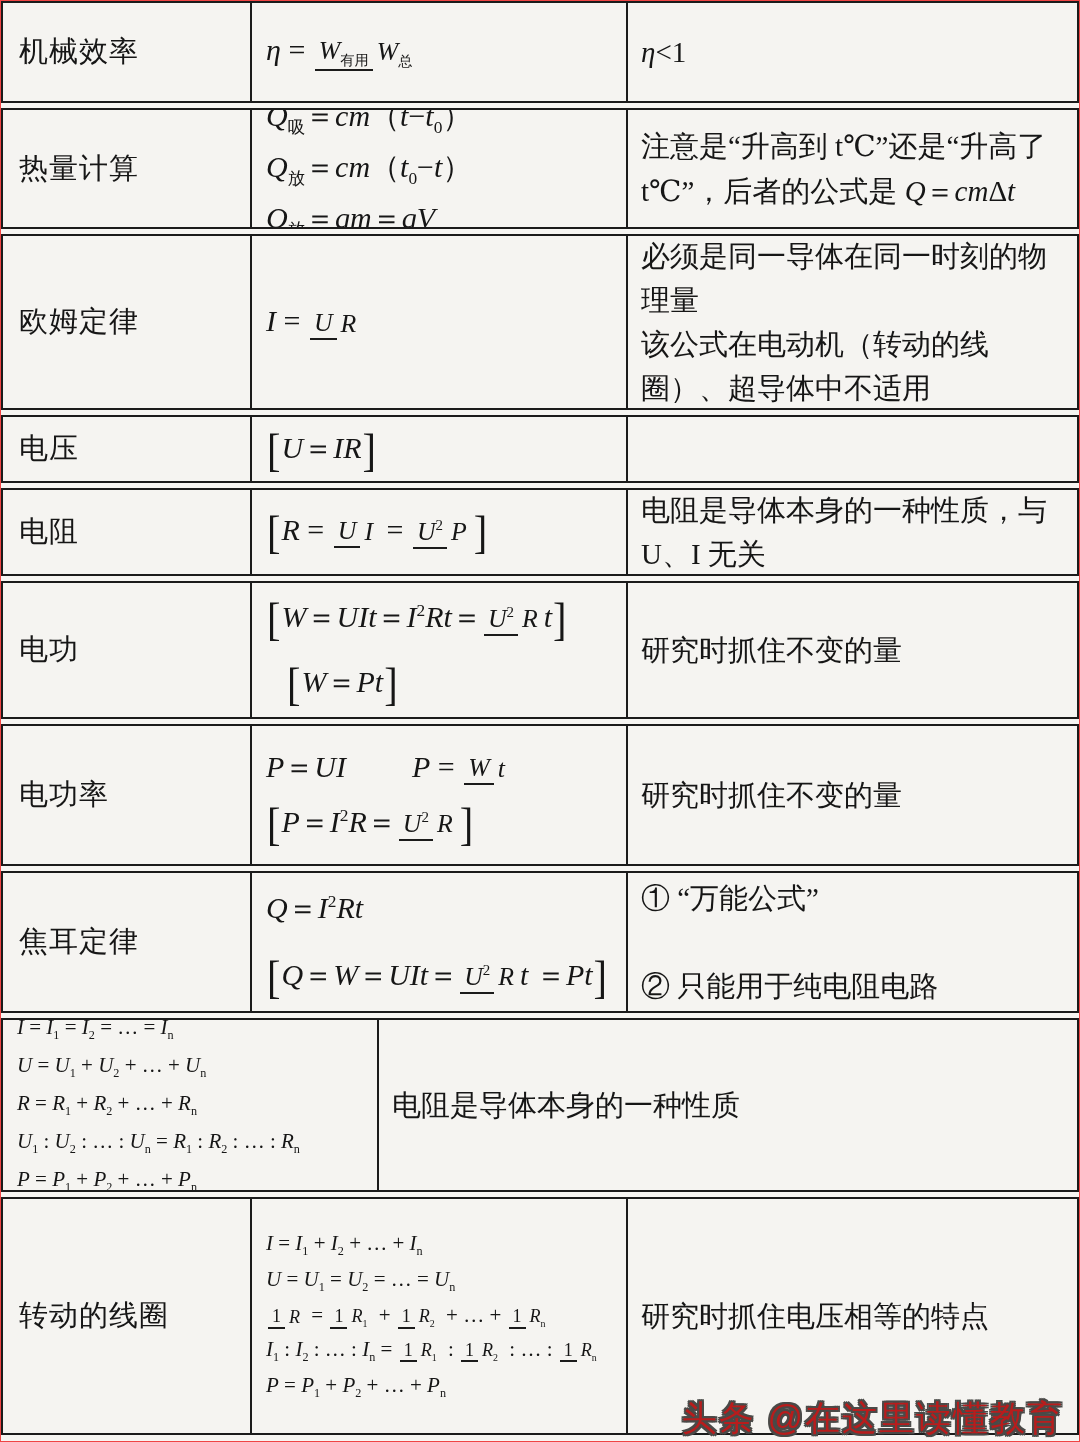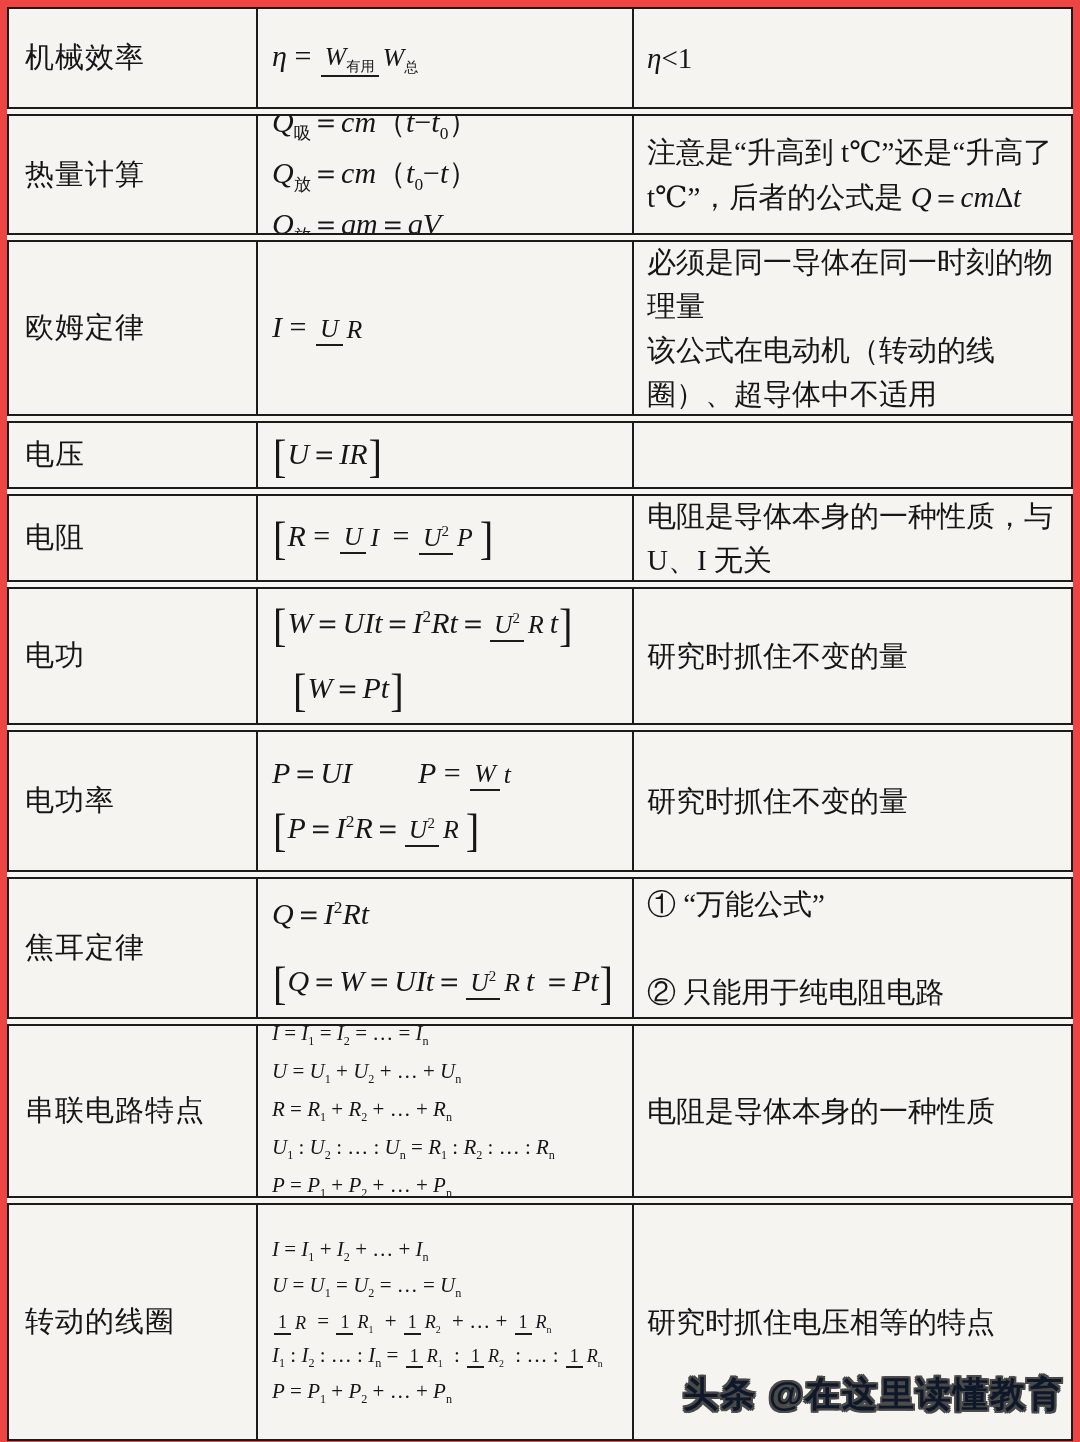--- a/index.html
+++ b/index.html
@@ -7,21 +7,21 @@
     width:1080px; height:1442px;
     background:#f6f5f2;
     font-family:"Liberation Serif","DejaVu Serif",serif;
     color:#161616;
     overflow:hidden;
   }
   .table-wrap {
     position:absolute; left:0; top:0;
     width:1080px; height:1442px;
     box-sizing:border-box;
-    border:7px solid #ef4444;
+    border:1px solid #ef4444;
     background:#f6f5f2;
     display:flex; flex-direction:column;
   }
   .row {
     display:flex; flex:none;
     box-sizing:border-box;
     border:2px solid #1b1b1b;
     background:#f5f4f1;
     overflow:hidden;
   }
@@ -84,24 +84,24 @@
   .fr sub { font-size:0.55em; }
   
   .br {
     display:inline-block; font-size:1.35em; line-height:0.9;
     vertical-align:middle; transform:scaleY(1.15); font-style:normal;
     margin:0 1px;
   }
   .gap { display:inline-block; width:66px; }
 
   .watermark {
-    position:absolute; right:16px; bottom:24px;
+    position:absolute; right:16px; bottom:0;
     font-family:"Liberation Sans","DejaVu Sans",sans-serif;
-    font-size:35px; font-weight:bold; letter-spacing:2px;
-    color:#0f172a;
+    font-size:35px; font-weight:normal; letter-spacing:2px;
+    color:#b91c1c;
     text-shadow:
       -2px -2px 0 #4a4a48, 2px -2px 0 #4a4a48,
       -2px  2px 0 #4a4a48, 2px  2px 0 #4a4a48,
       0 -2px 0 #4a4a48, 0 2px 0 #4a4a48,
       -2px 0 0 #4a4a48, 2px 0 0 #4a4a48;
   }
 </style>
 </head>
 <body>
 
@@ -209,21 +209,20 @@
             <span class="fd"><i>R</i></span>
           </span><i>t</i> ＝<i>Pt</i><span class="br">]</span></div>
       </div>
     <div class="cell notes-cell">
         <div class="note-line">① “万能公式”</div>
         <div class="note-line">② 只能用于纯电阻电路</div>
       </div>
   </div>
 
   <div class="row r8">
-    <div class="cell label-cell">串联电路特点</div>
     <div class="cell formula-cell">
         <div class="formula-line"><i>I</i> = <i>I</i><sub>1</sub> = <i>I</i><sub>2</sub> = … = <i>I</i><sub>n</sub></div>
         <div class="formula-line"><i>U</i> = <i>U</i><sub>1</sub> + <i>U</i><sub>2</sub> + … + <i>U</i><sub>n</sub></div>
         <div class="formula-line"><i>R</i> = <i>R</i><sub>1</sub> + <i>R</i><sub>2</sub> + … + <i>R</i><sub>n</sub></div>
         <div class="formula-line"><i>U</i><sub>1</sub> : <i>U</i><sub>2</sub> : … : <i>U</i><sub>n</sub> = <i>R</i><sub>1</sub> : <i>R</i><sub>2</sub> : … : <i>R</i><sub>n</sub></div>
         <div class="formula-line"><i>P</i> = <i>P</i><sub>1</sub> + <i>P</i><sub>2</sub> + … + <i>P</i><sub>n</sub></div>
       </div>
     <div class="cell notes-cell">
         <div class="note-line">电阻是导体本身的一种性质</div>
       </div>

